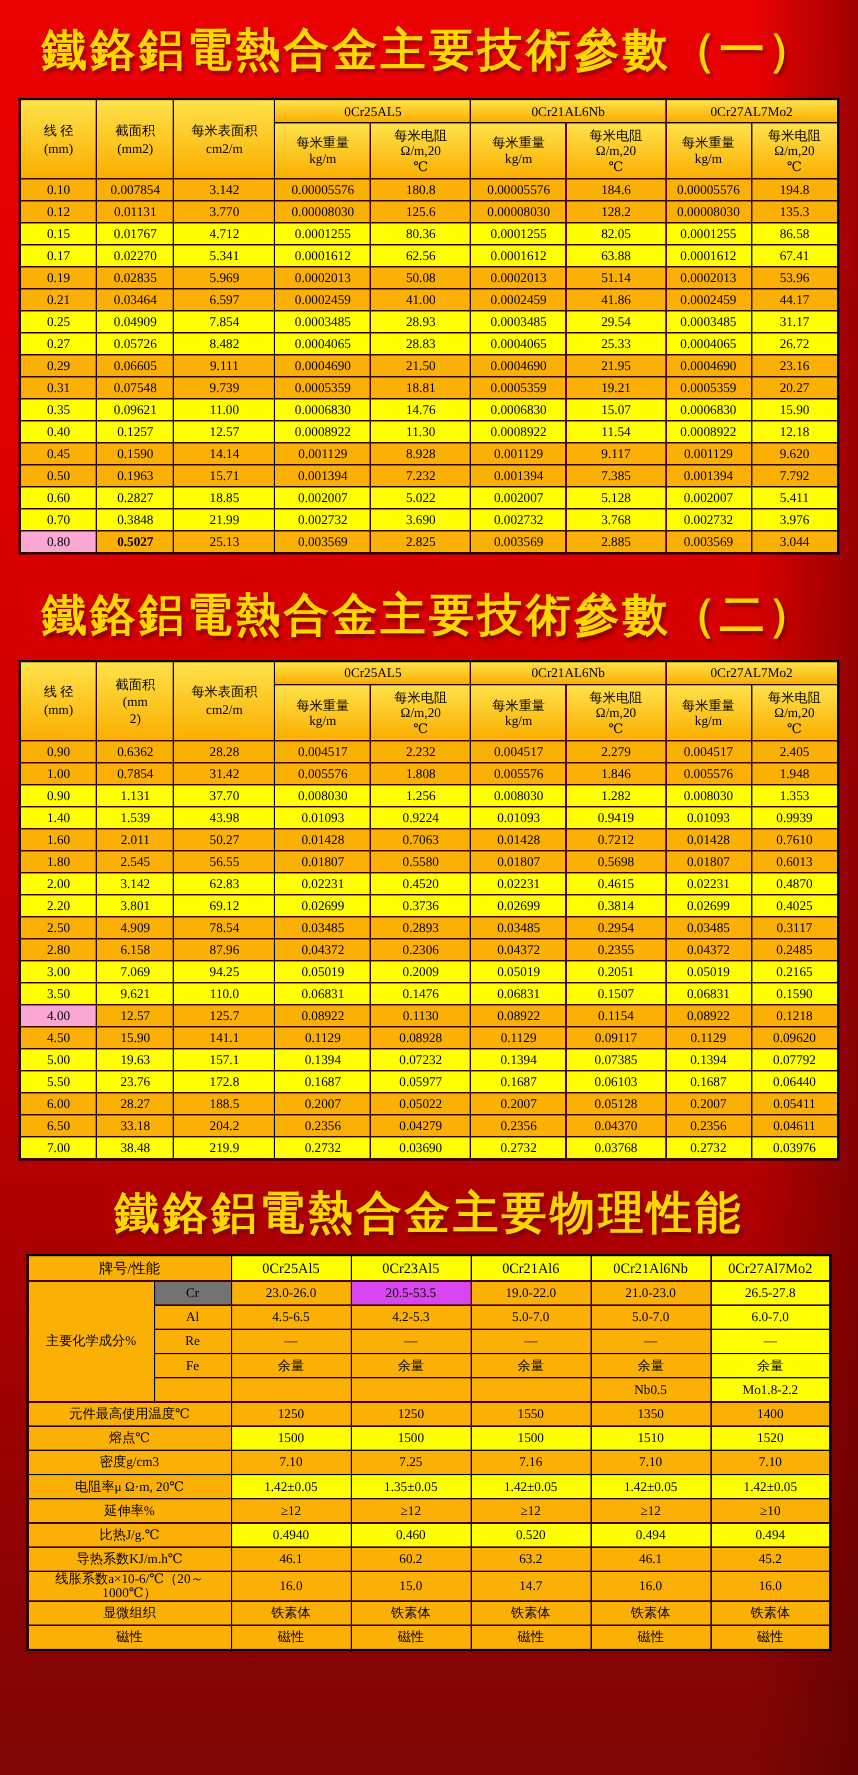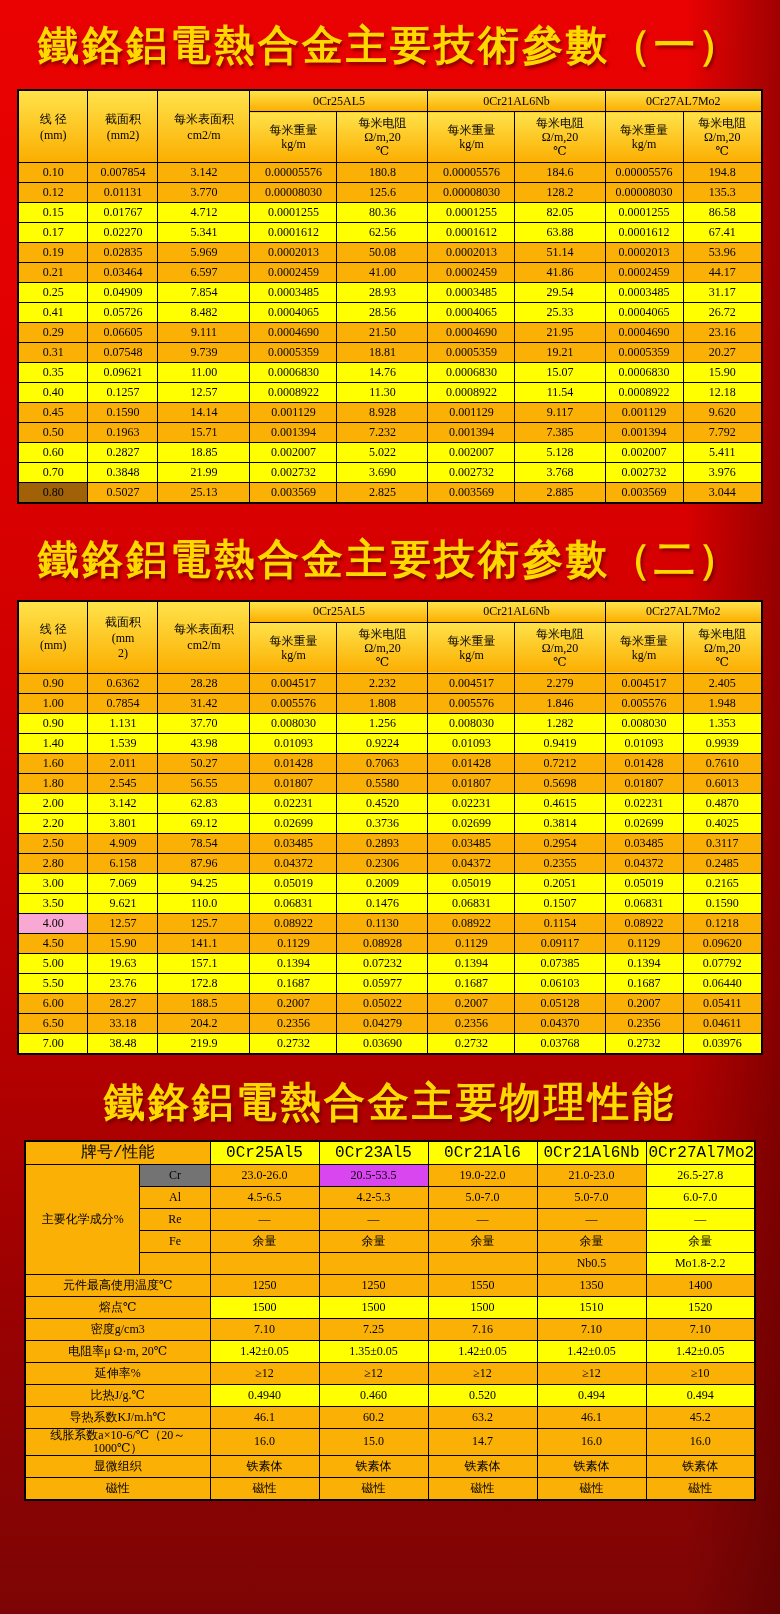--- a/index.html
+++ b/index.html
@@ -49,21 +49,21 @@
   }
   .pre { white-space: pre-line; }
   .hd { background: linear-gradient(180deg, #ffe24a, #fbae00); }
 
   .param { width: 744px; }
   .param thead tr:first-child th { height: 20px; font-size: 12px; }
   .param thead tr:last-child th { height: 50px; font-size: 12px; line-height: 14px; }
   .param td { height: 19px; font-size: 12px; }
 
   #table3 { width: 730px; }
-  #table3 th { height: 22px; font-size: 16px; font-family: Liberation Mono, monospace; }
+  #table3 th { height: 22px; font-size: 13px; }
   #table3 td { height: 21px; font-size: 12px; line-height: 13px; }
   #table3 .lbl { font-size: 12px; }
 </style>
 </head>
 <body>
 
 <div class="page">
 
   <h1 class="title" id="title1">鐵鉻鋁電熱合金主要技術參數（一）</h1>
 
@@ -181,25 +181,25 @@
           <td style="background: rgb(255, 255, 0);">0.04909</td>
           <td style="background: rgb(255, 255, 0);">7.854</td>
           <td style="background: rgb(255, 255, 0);">0.0003485</td>
           <td style="background: rgb(255, 255, 0);">28.93</td>
           <td style="background: rgb(255, 255, 0);">0.0003485</td>
           <td style="background: rgb(255, 255, 0);">29.54</td>
           <td style="background: rgb(255, 255, 0);">0.0003485</td>
           <td style="background: rgb(255, 255, 0);">31.17</td>
         </tr>
         <tr>
-          <td style="background: rgb(255, 255, 0);">0.41</td>
+          <td style="background: rgb(255, 255, 0);">0.27</td>
           <td style="background: rgb(255, 255, 0);">0.05726</td>
           <td style="background: rgb(255, 255, 0);">8.482</td>
           <td style="background: rgb(255, 255, 0);">0.0004065</td>
-          <td style="background: rgb(255, 255, 0);">28.56</td>
+          <td style="background: rgb(255, 255, 0);">28.83</td>
           <td style="background: rgb(255, 255, 0);">0.0004065</td>
           <td style="background: rgb(255, 255, 0);">25.33</td>
           <td style="background: rgb(255, 255, 0);">0.0004065</td>
           <td style="background: rgb(255, 255, 0);">26.72</td>
         </tr>
         <tr>
           <td style="background: rgb(251, 176, 5);">0.29</td>
           <td style="background: rgb(251, 176, 5);">0.06605</td>
           <td style="background: rgb(251, 176, 5);">9.111</td>
           <td style="background: rgb(251, 176, 5);">0.0004690</td>
@@ -280,22 +280,22 @@
           <td style="background: rgb(255, 255, 0);">0.3848</td>
           <td style="background: rgb(255, 255, 0);">21.99</td>
           <td style="background: rgb(255, 255, 0);">0.002732</td>
           <td style="background: rgb(255, 255, 0);">3.690</td>
           <td style="background: rgb(255, 255, 0);">0.002732</td>
           <td style="background: rgb(255, 255, 0);">3.768</td>
           <td style="background: rgb(255, 255, 0);">0.002732</td>
           <td style="background: rgb(255, 255, 0);">3.976</td>
         </tr>
         <tr>
-          <td style="background: #a16207;">0.80</td>
-          <td style="background: rgb(251, 176, 5);">0.5027</td>
+          <td style="background: #f9a8d4;">0.80</td>
+          <td style="background: rgb(251, 176, 5); font-weight: bold;">0.5027</td>
           <td style="background: rgb(251, 176, 5);">25.13</td>
           <td style="background: rgb(251, 176, 5);">0.003569</td>
           <td style="background: rgb(251, 176, 5);">2.825</td>
           <td style="background: rgb(251, 176, 5);">0.003569</td>
           <td style="background: rgb(251, 176, 5);">2.885</td>
           <td style="background: rgb(251, 176, 5);">0.003569</td>
           <td style="background: rgb(251, 176, 5);">3.044</td>
         </tr>
       </tbody>
     </table>

